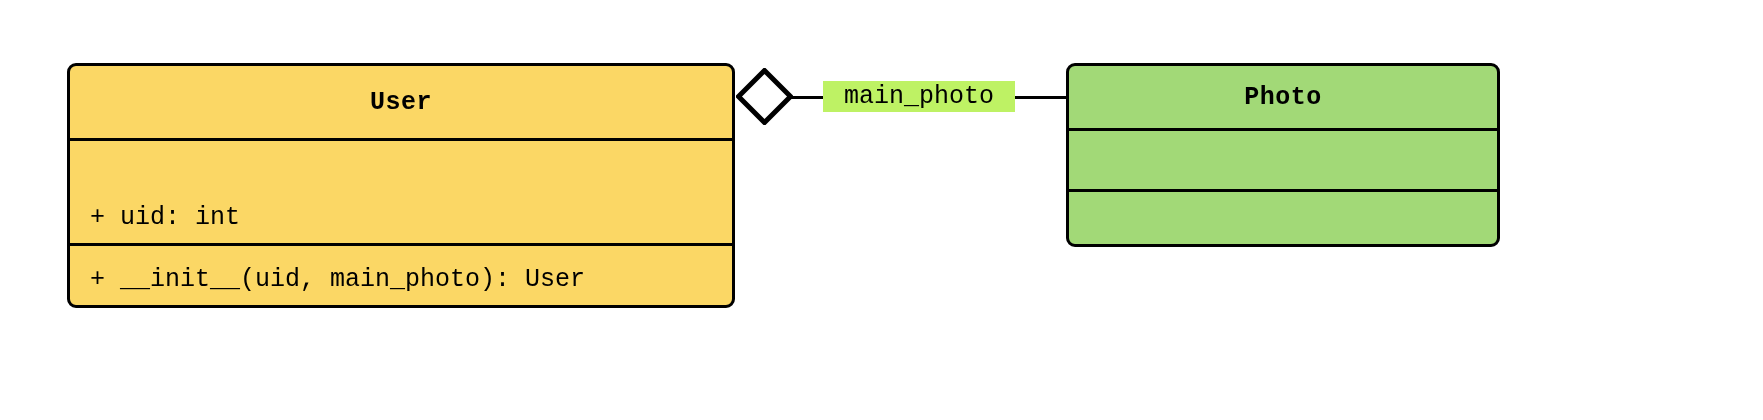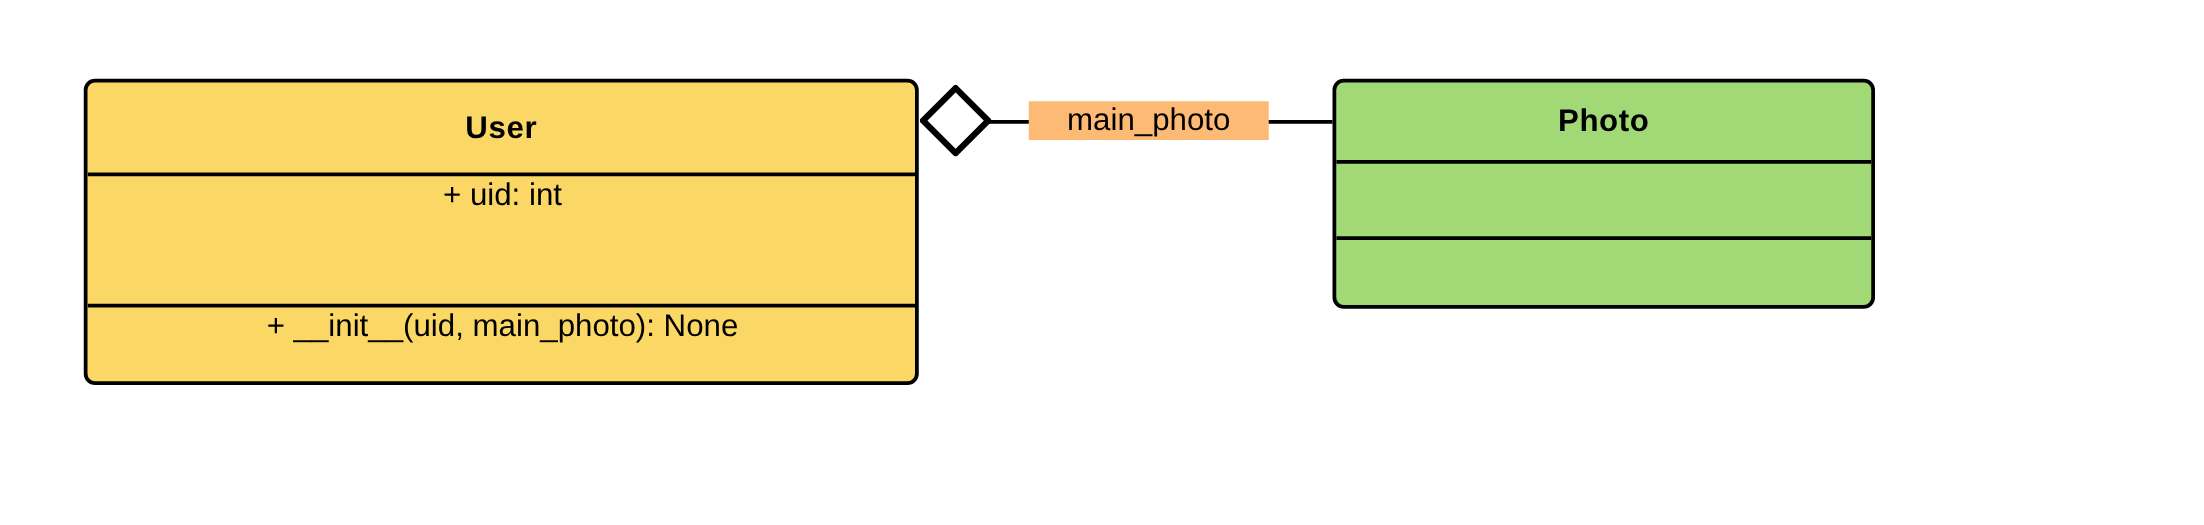--- a/index.html
+++ b/index.html
@@ -5,21 +5,21 @@
   html, body {
     margin: 0;
     padding: 0;
     background: #ffffff;
   }
   #canvas {
     position: relative;
     width: 1763px;
     height: 420px;
     background: #ffffff;
-    font-family: Liberation Sans, sans-serif;
+    font-family: Liberation Mono, monospace;
     overflow: hidden;
   }
 
   
   .uml-class {
     position: absolute;
     box-sizing: border-box;
     border: 3px solid #000000;
     border-radius: 9px;
     overflow: hidden;
@@ -36,24 +36,24 @@
   .uml-title {
     display: flex;
     align-items: center;
     justify-content: center;
     font-weight: bold;
     font-size: 25px;
     color: #000000;
     letter-spacing: 0.5px;
   }
   .uml-members {
-    padding: 0 18px 10px 20px;
+    padding: 10px 18px 10px 20px;
     display: flex;
-    flex-direction: row;
-    justify-content: center;
+    flex-direction: column;
+    justify-content: flex-end;
   }
   .uml-member {
     font-size: 25px;
     line-height: 31px;
     color: #000000;
     white-space: pre;
   }
   .uml-member .type-ref {
     font-weight: bold;
   }
@@ -100,38 +100,38 @@
 
   #assoc-label {
     position: absolute;
     left: 823px;
     top: 81px;
     width: 192px;
     text-align: center;
     font-size: 25px;
     line-height: 31px;
     color: #000000;
-    background: #fdba74;
+    background: #bef264;
     white-space: nowrap;
   }
 </style>
 </head>
 <body>
 
 <div id="canvas">
 
   <div class="uml-class" id="class-user">
     <div class="uml-compartment uml-title c-title">
       <span>User</span>
     </div>
     <div class="uml-compartment uml-members c-attrs">
       <div class="uml-member">+ uid: int</div>
     </div>
     <div class="uml-compartment uml-members c-methods">
-      <div class="uml-member">+ __init__(uid, main_photo): None</div>
+      <div class="uml-member">+ __init__(uid, main_photo): User</div>
     </div>
   </div>
 
   <div class="assoc-line" id="assoc-line-left"></div>
   <div class="assoc-line" id="assoc-line-right"></div>
 
   <svg id="aggregation-diamond" viewBox="0 0 57 57">
     <polygon points="28.5,2.5 54.5,28.5 28.5,54.5 2.5,28.5" fill="#ffffff" stroke="#000000" stroke-width="5" stroke-linejoin="miter"></polygon>
   </svg>
 

